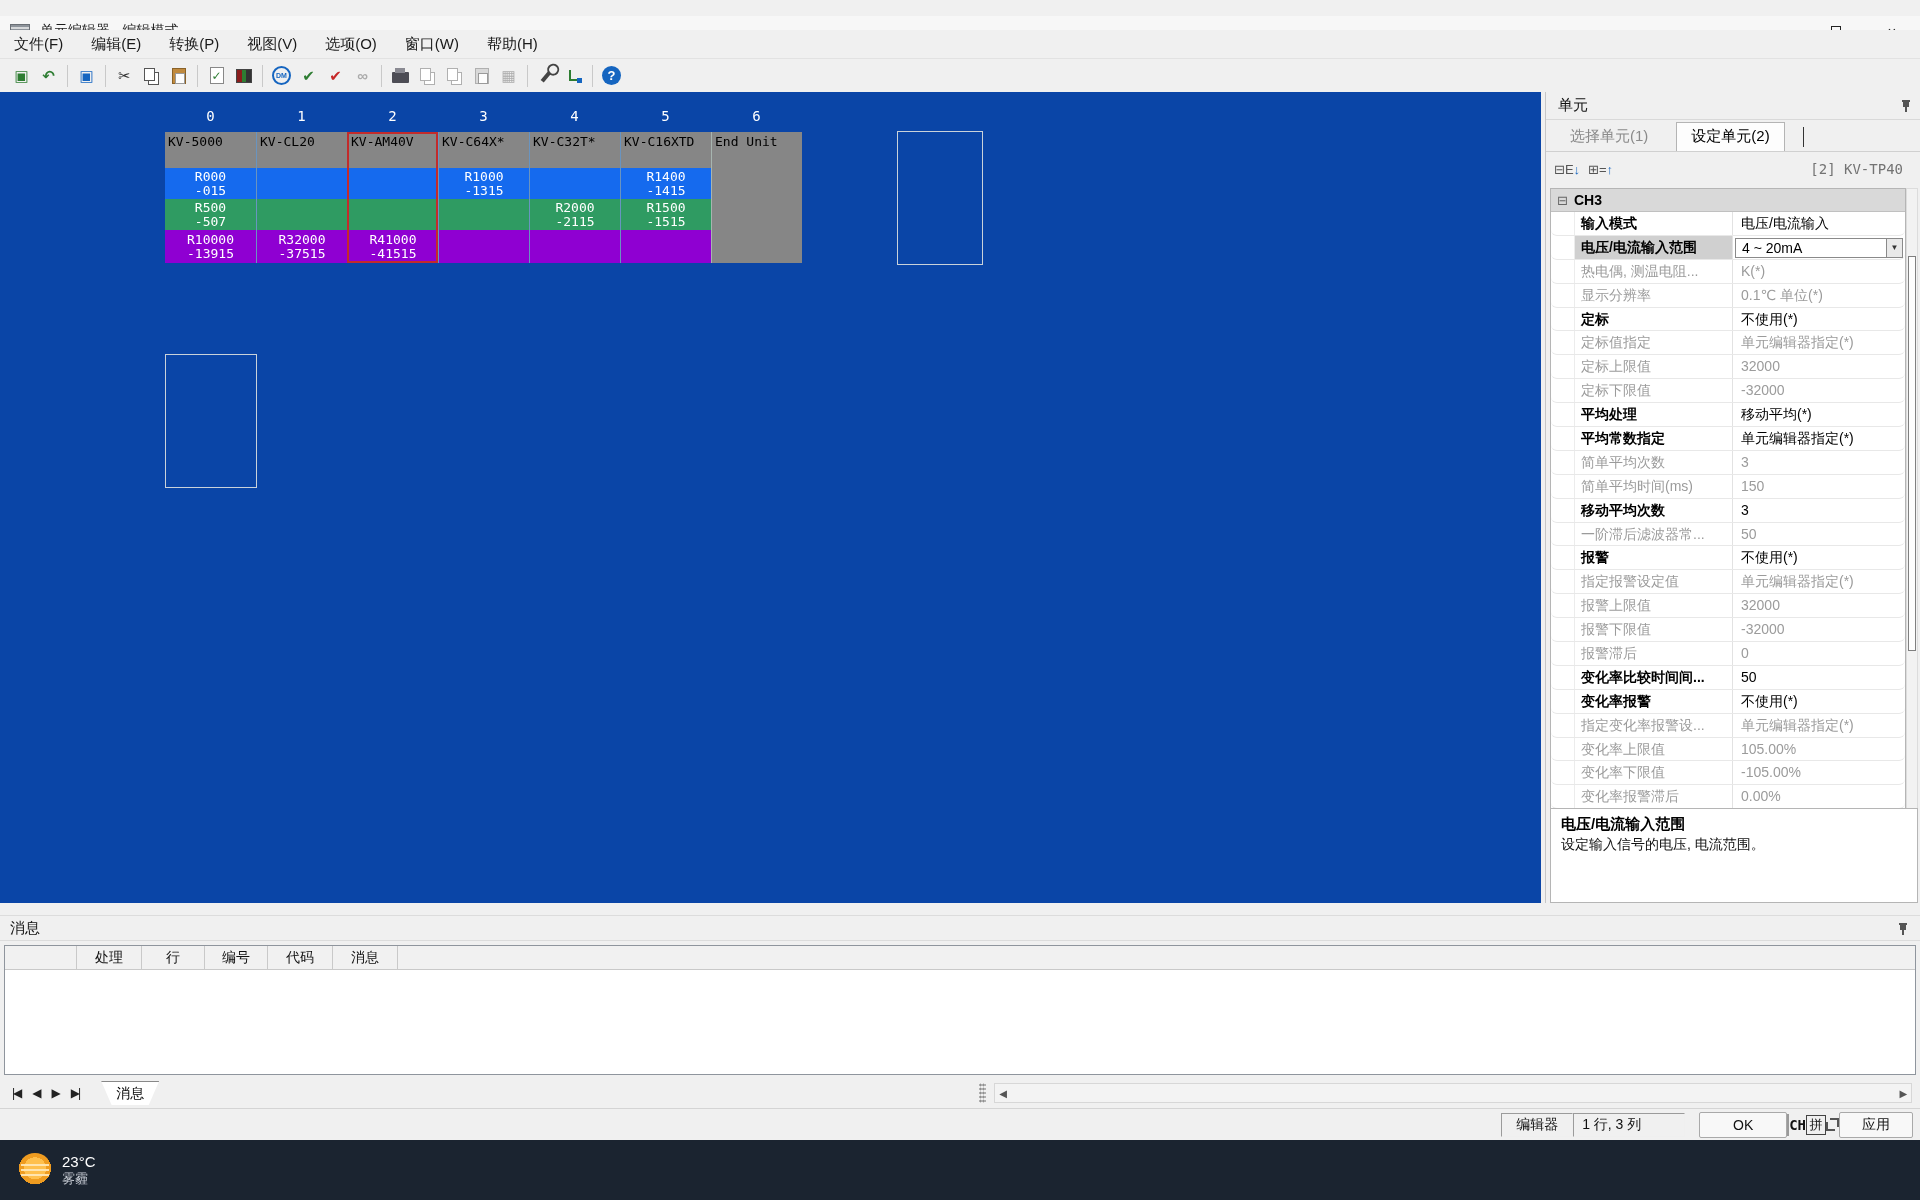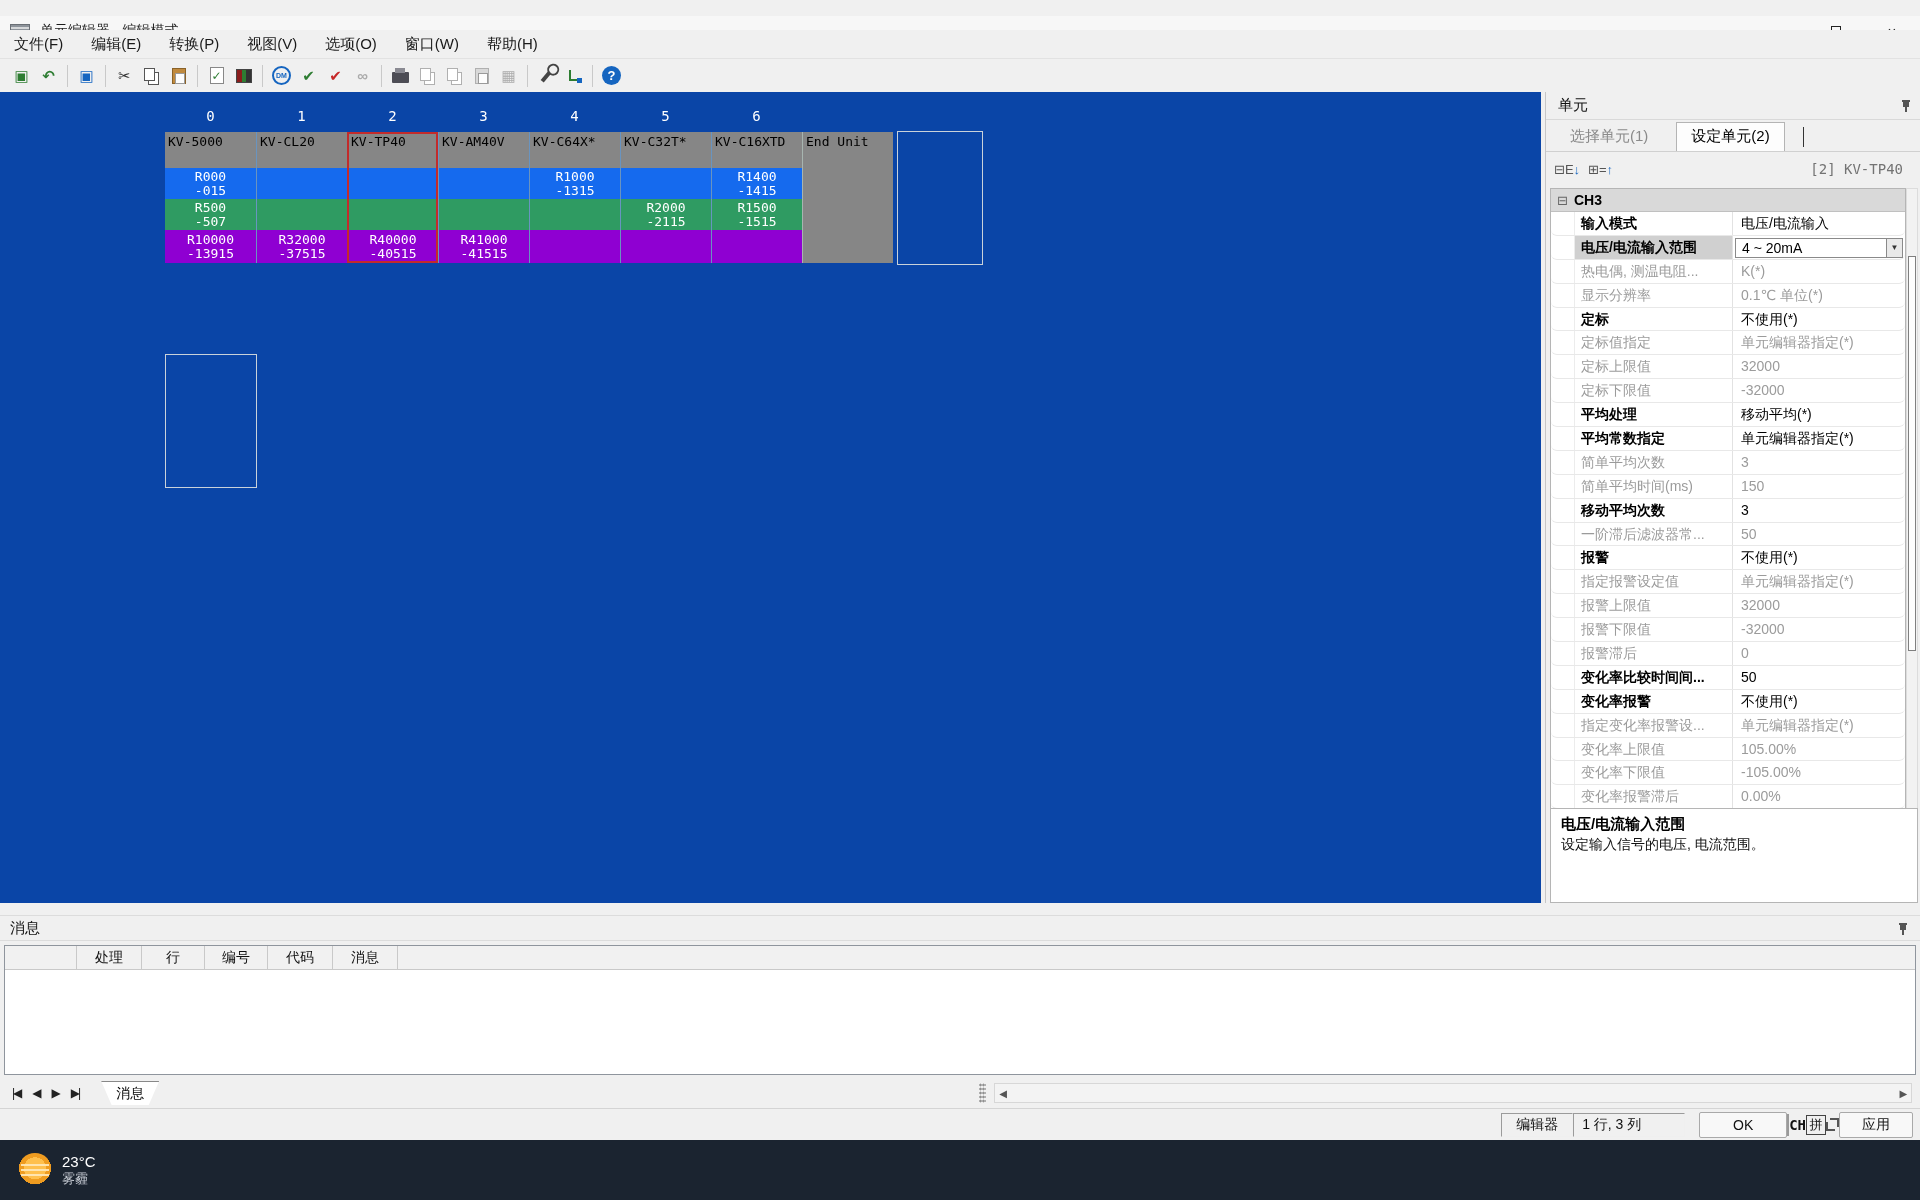--- a/index.html
+++ b/index.html
@@ -259,29 +259,20 @@
       <div class="ucol">
         <div class="uhead">KV-CL20</div>
         <div class="urow blue"></div>
           <div class="urow green"></div>
         <div class="urow purple">
             <span>R32000</span>
             <span>-37515</span>
           </div>
       </div>
       <div class="ucol">
-        <div class="uhead">KV-TP40</div>
-        <div class="urow blue"></div>
-          <div class="urow green"></div>
-        <div class="urow purple">
-            <span>R40000</span>
-            <span>-40515</span>
-          </div>
-      </div>
-      <div class="ucol">
         <div class="uhead">KV-AM40V</div>
         <div class="urow blue"></div>
           <div class="urow green"></div>
         <div class="urow purple">
             <span>R41000</span>
             <span>-41515</span>
           </div>
       </div>
       <div class="ucol">
         <div class="uhead">KV-C64X*</div>

